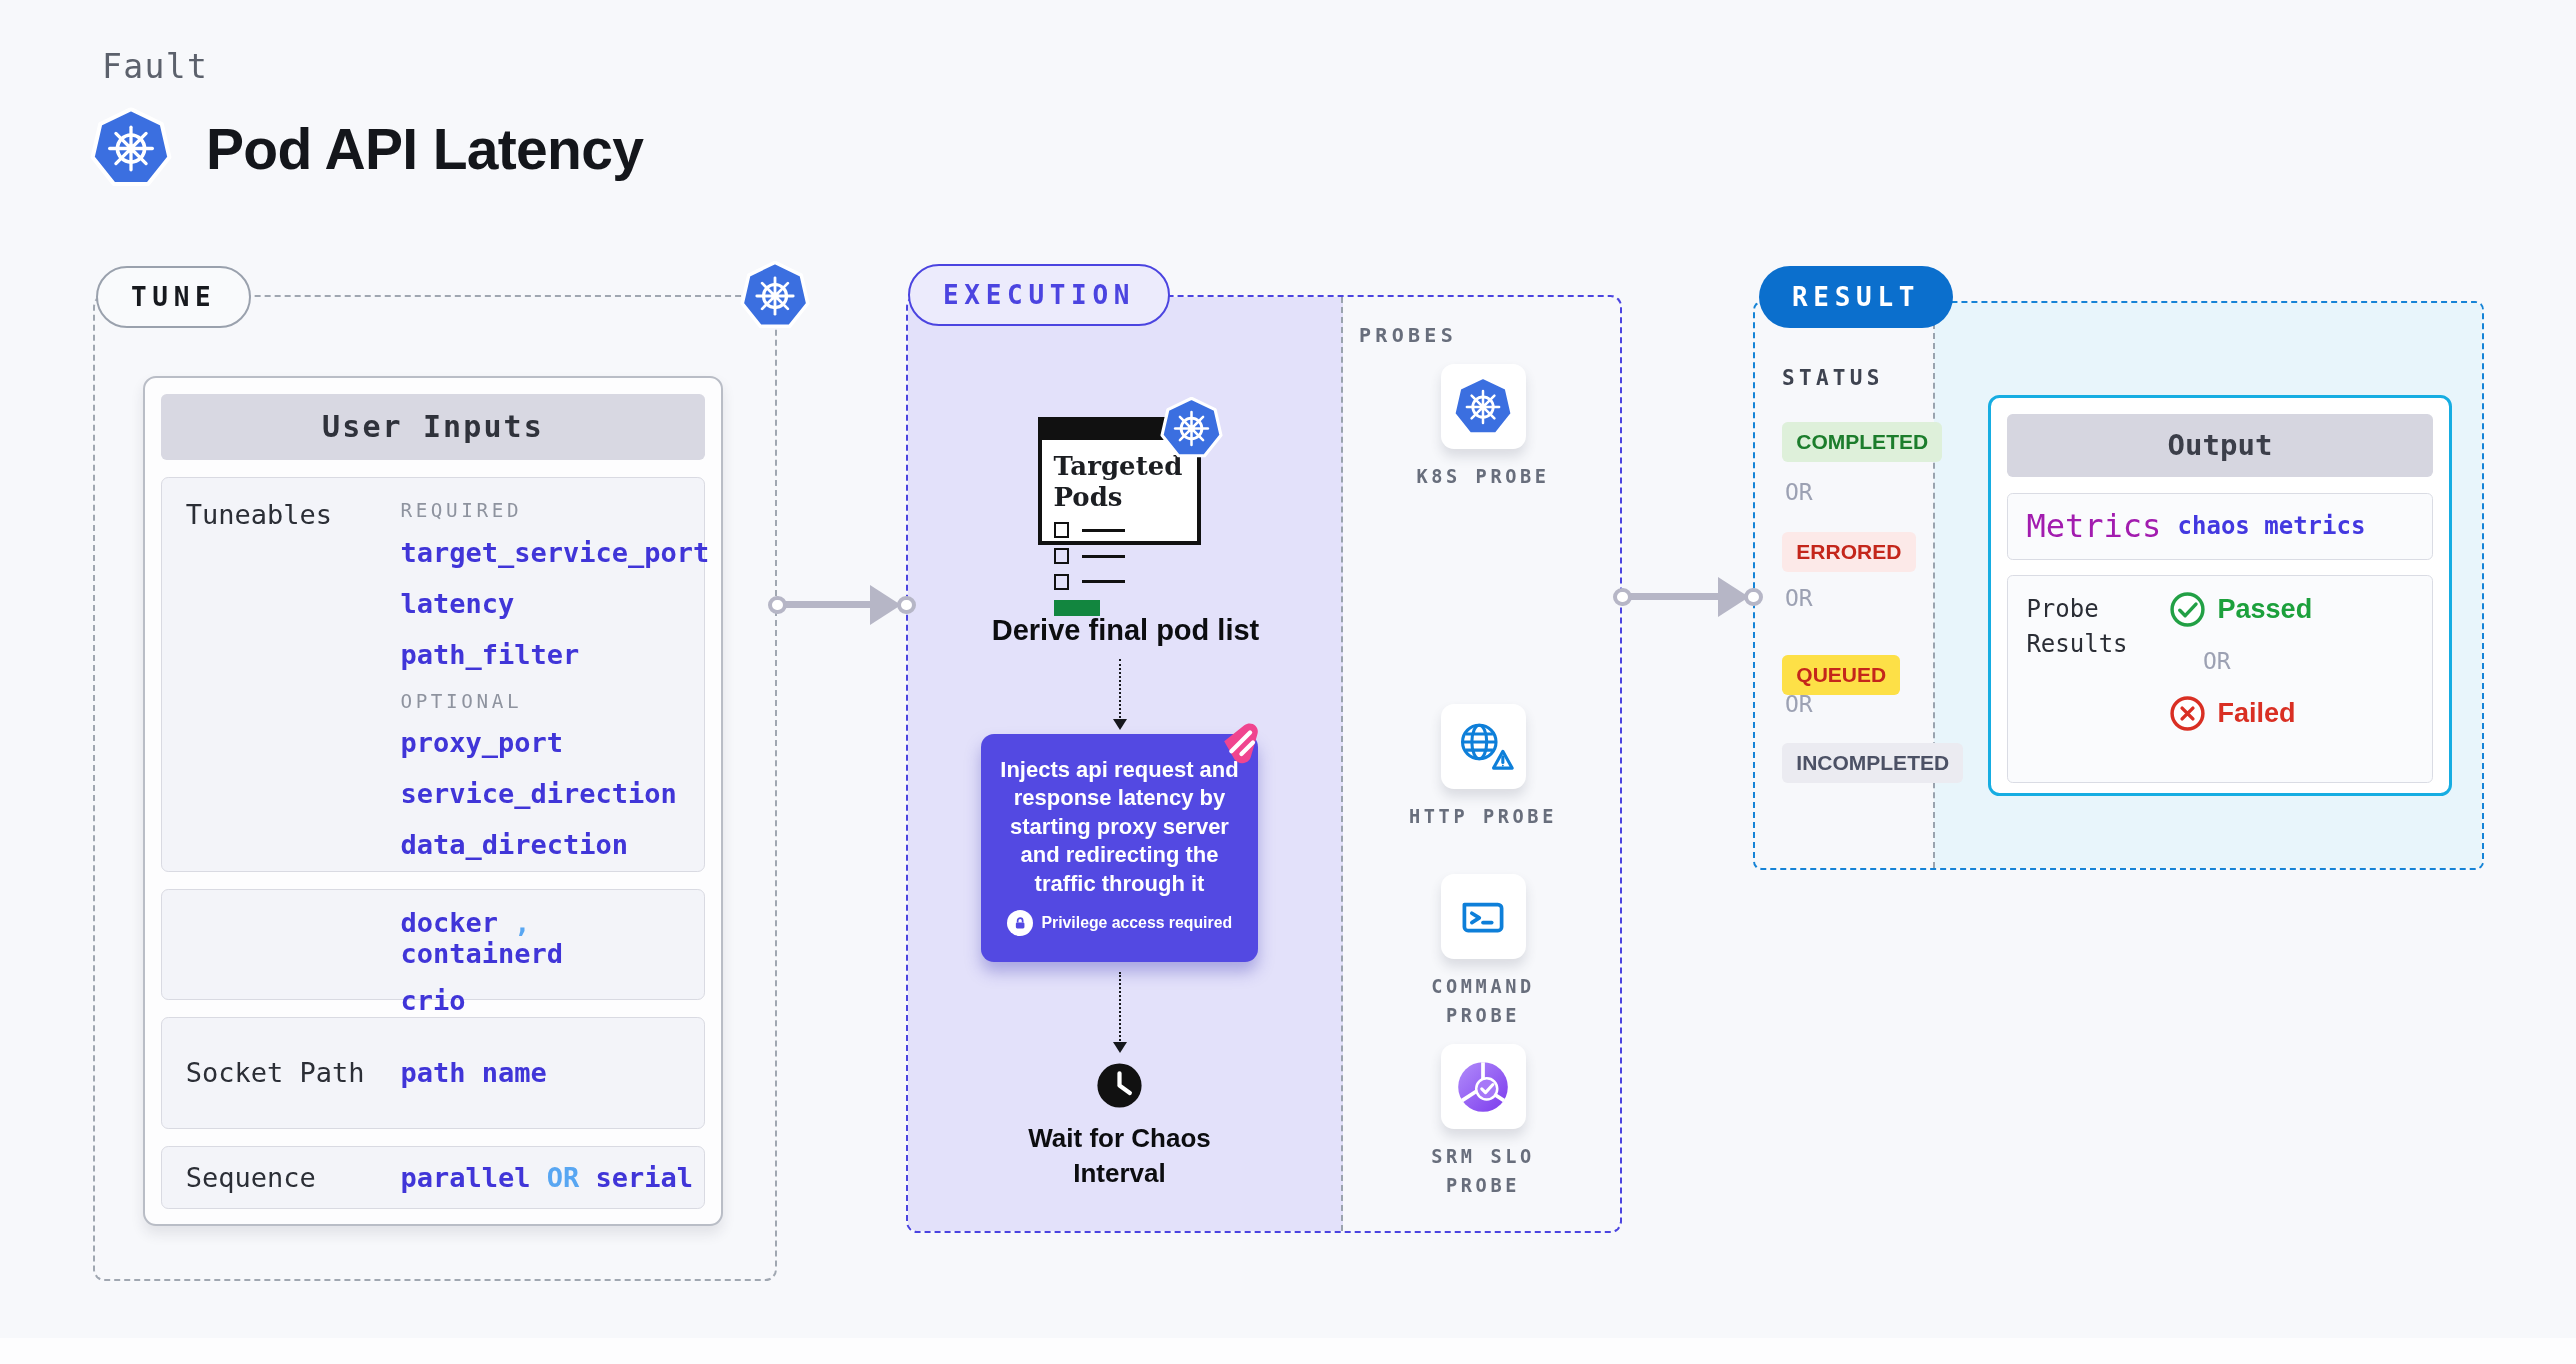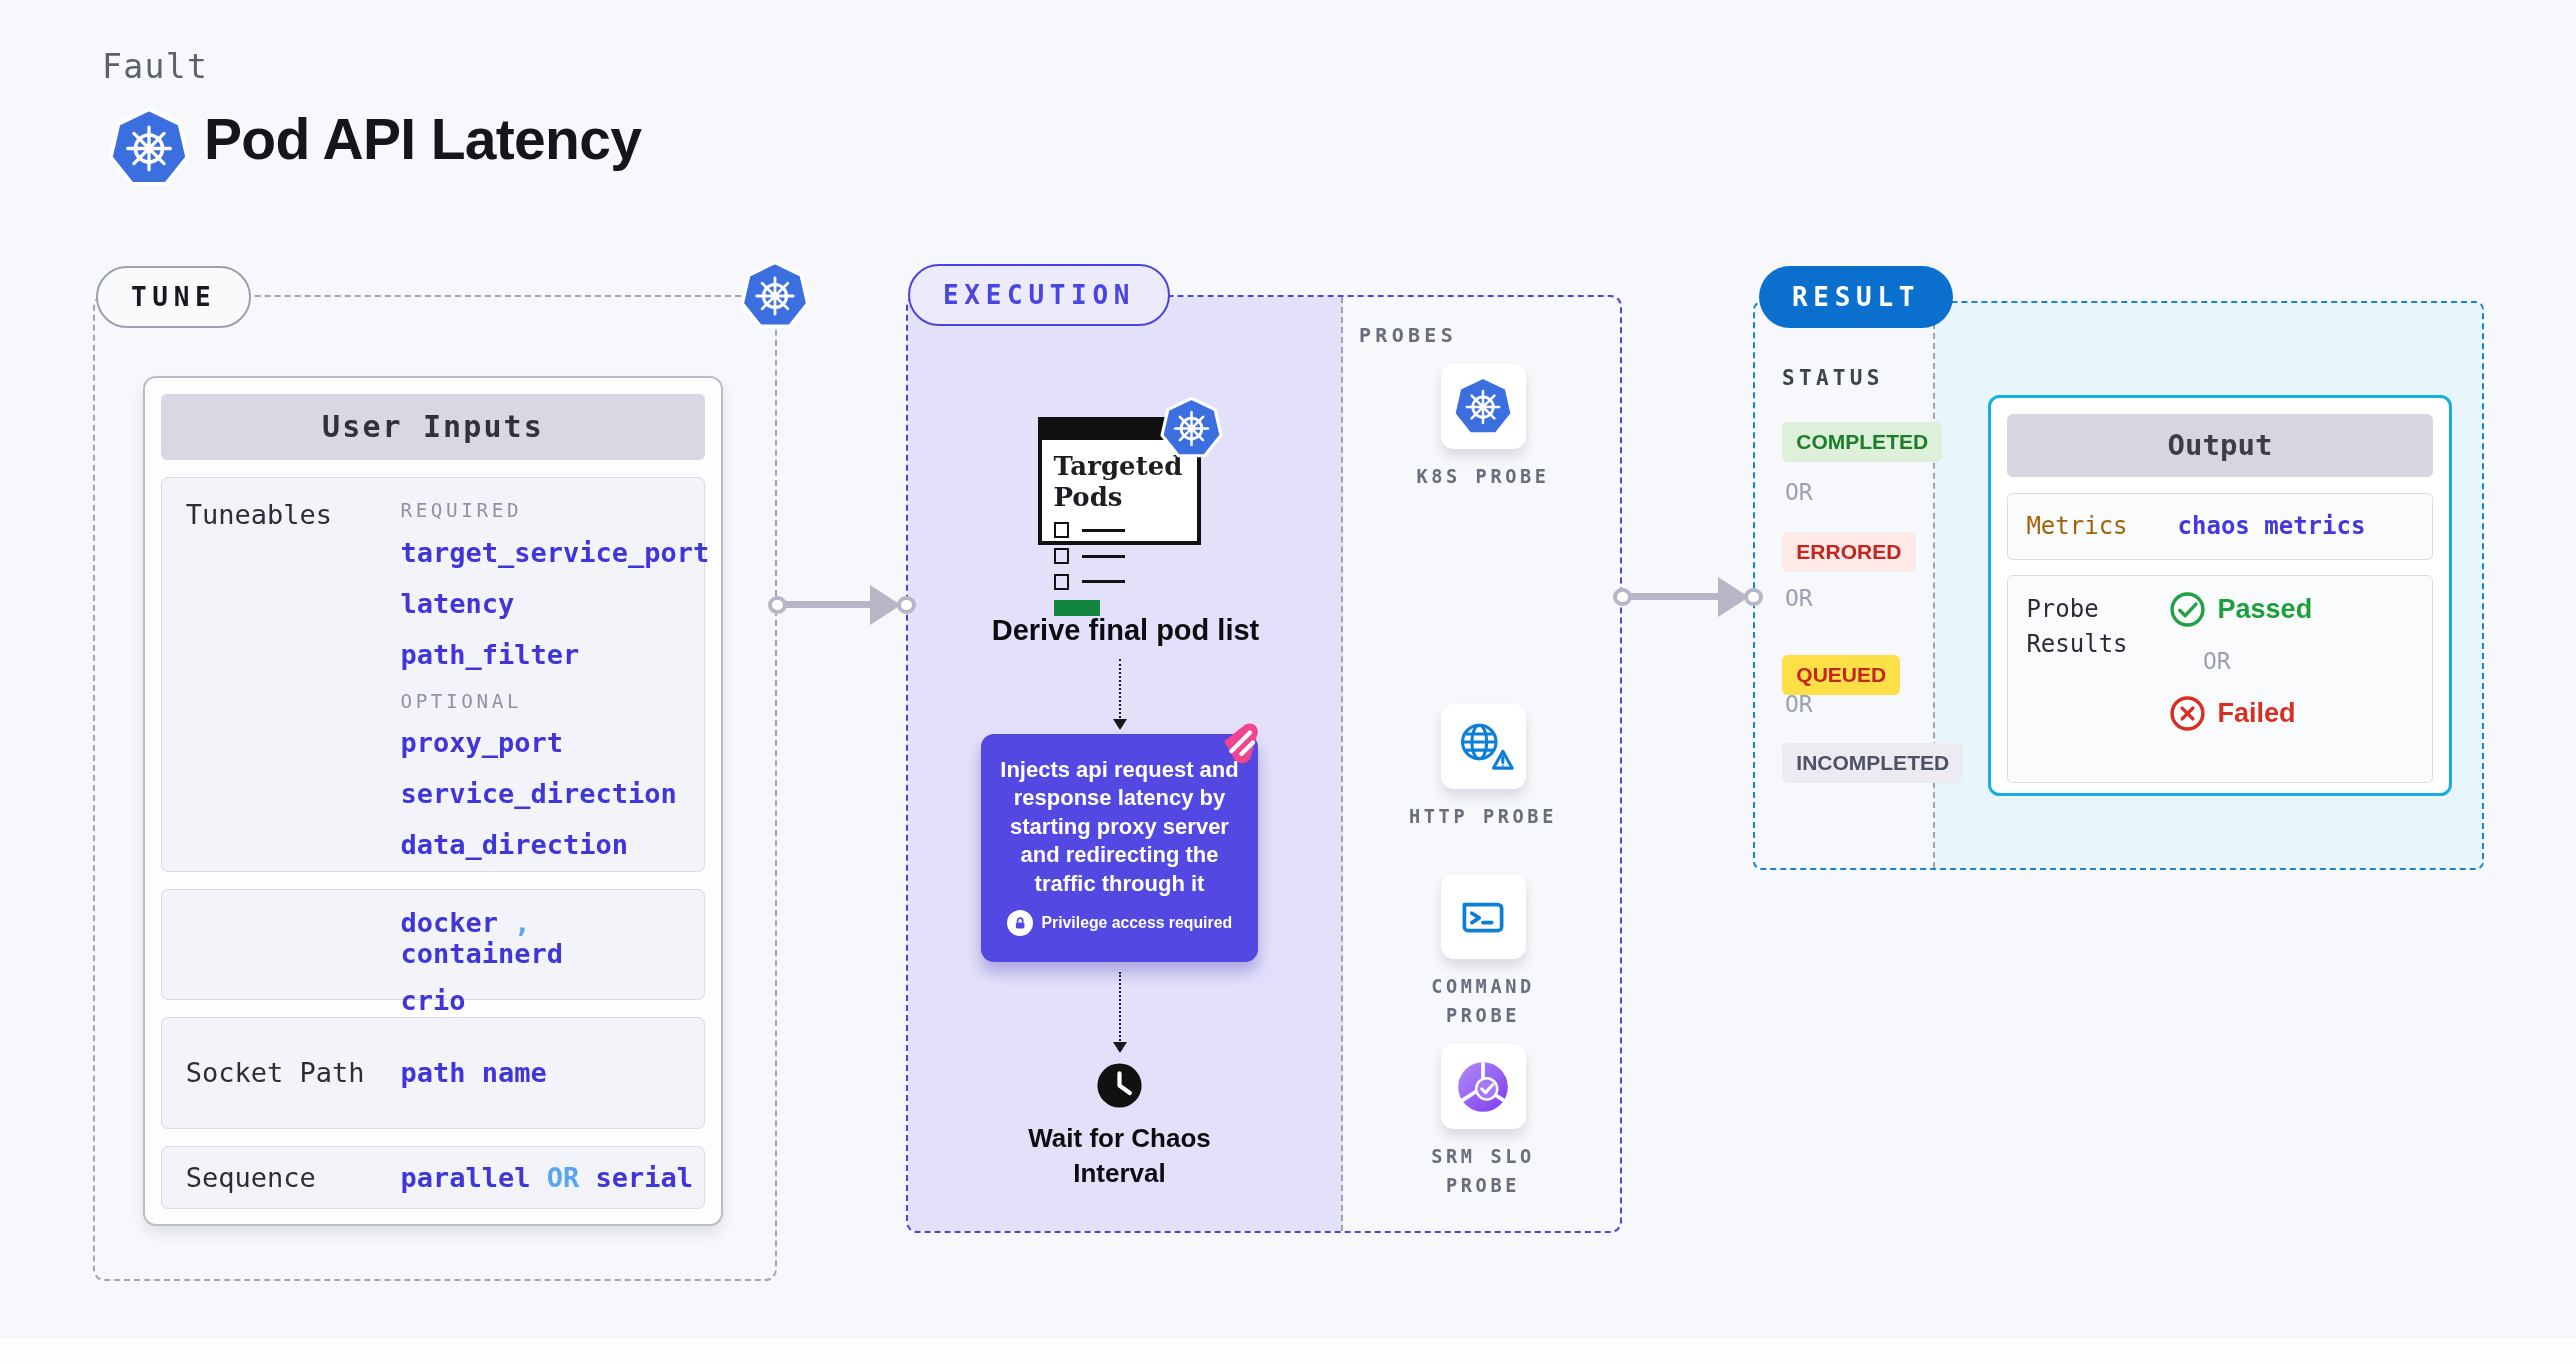--- a/index.html
+++ b/index.html
@@ -3,21 +3,21 @@
 <meta charset="utf-8">
 <style>
   * { margin:0; padding:0; box-sizing:border-box; }
   html,body { width:2576px; height:1365px; }
   body { background:#f7f8fb; font-family:"Liberation Sans", sans-serif; position:relative; overflow:hidden; }
   .mono { font-family:"DejaVu Sans Mono", monospace; }
   .abs { position:absolute; }
 
   
   .eyebrow { left:102px; top:47px; font-size:33px; color:#5c616c; letter-spacing:1.4px; }
-  .title-row { left:108px; top:106px; display:flex; gap:14px; }
+  .title-row { left:90px; top:106px; display:flex; align-items:center; gap:34px; }
   .title-logo { width:82px; height:85px; }
   .page-title { font-size:57px; font-weight:800; color:#14161b; letter-spacing:-0.7px; }
 
   
   .sec-badge { height:62px; display:flex; align-items:center; padding:0 33px; border-radius:33px;
                font-family:"DejaVu Sans Mono", monospace; font-weight:bold; font-size:26px; letter-spacing:5.7px; z-index:5; }
   .badge-tune { left:96px; top:266px; background:#f9fafc; border:2.9px solid #9aa1ad; color:#17191e; }
   .badge-exec { left:908px; top:264px; background:#ecebfc; border:2.9px solid #4b44e0; color:#4b44e0; }
   .badge-result { left:1759px; top:266px; background:#0b6fcd; color:#ffffff; }
 
@@ -99,21 +99,21 @@
   .b-incompleted { top:440px; background:#ebebf1; color:#4c5165; }
   .or { position:absolute; left:30px; font-family:"DejaVu Sans Mono", monospace; font-size:23px; color:#9ca1b3; }
   .or1 { top:176px; } .or2 { top:282px; } .or3 { top:388px; }
   .out-panel { position:absolute; left:233px; top:92px; width:464px; height:401px; background:#fff;
                border:3.6px solid #16ade2; border-radius:11.5px; padding:15.8px; }
   .out-head { height:63px; background:#d6d6e0; border-radius:5.7px; display:flex; align-items:center; justify-content:center;
               font-family:"DejaVu Sans Mono", monospace; font-weight:bold; font-size:29px; color:#3b3e49; }
   .out-row { position:relative; margin-top:15.8px; background:#fafbfd; border:1.4px solid #dadce4; border-radius:5.7px;
              font-family:"DejaVu Sans Mono", monospace; }
   .out-metrics { height:67px; display:flex; align-items:center; padding:0 18.6px; }
-  .out-metrics .lbl { font-size:24px; color:#a16207;text-align:right; }
+  .out-metrics .lbl { font-size:32px; color:#a21caf;text-align:right; }
   .out-metrics .v { position:absolute; left:40%; font-size:24px; font-weight:bold; color:#4338e0; }
   .out-probe { height:208px; padding:15.8px 18.6px; }
   .out-probe .lbl { font-size:24px; color:#2a2d35; line-height:1.45; }
   .res-line { position:absolute; left:38%; display:flex; align-items:center; gap:11.5px; }
   .res-passed { top:14.3px; color:#1ca03c; } .res-failed { top:119px; color:#d92f23; }
   .res-line .t { font-weight:bold; font-size:27px; font-family:"Liberation Sans", sans-serif; }
   .res-or { position:absolute; left:46%; top:72px; font-size:23px; color:#9ca1b3; }
 
   .defs { position:absolute; width:0; height:0; overflow:hidden; }
   .bottom-strip { left:0; top:1338px; width:2576px; height:26.5px; background:#fdfdfe; }

